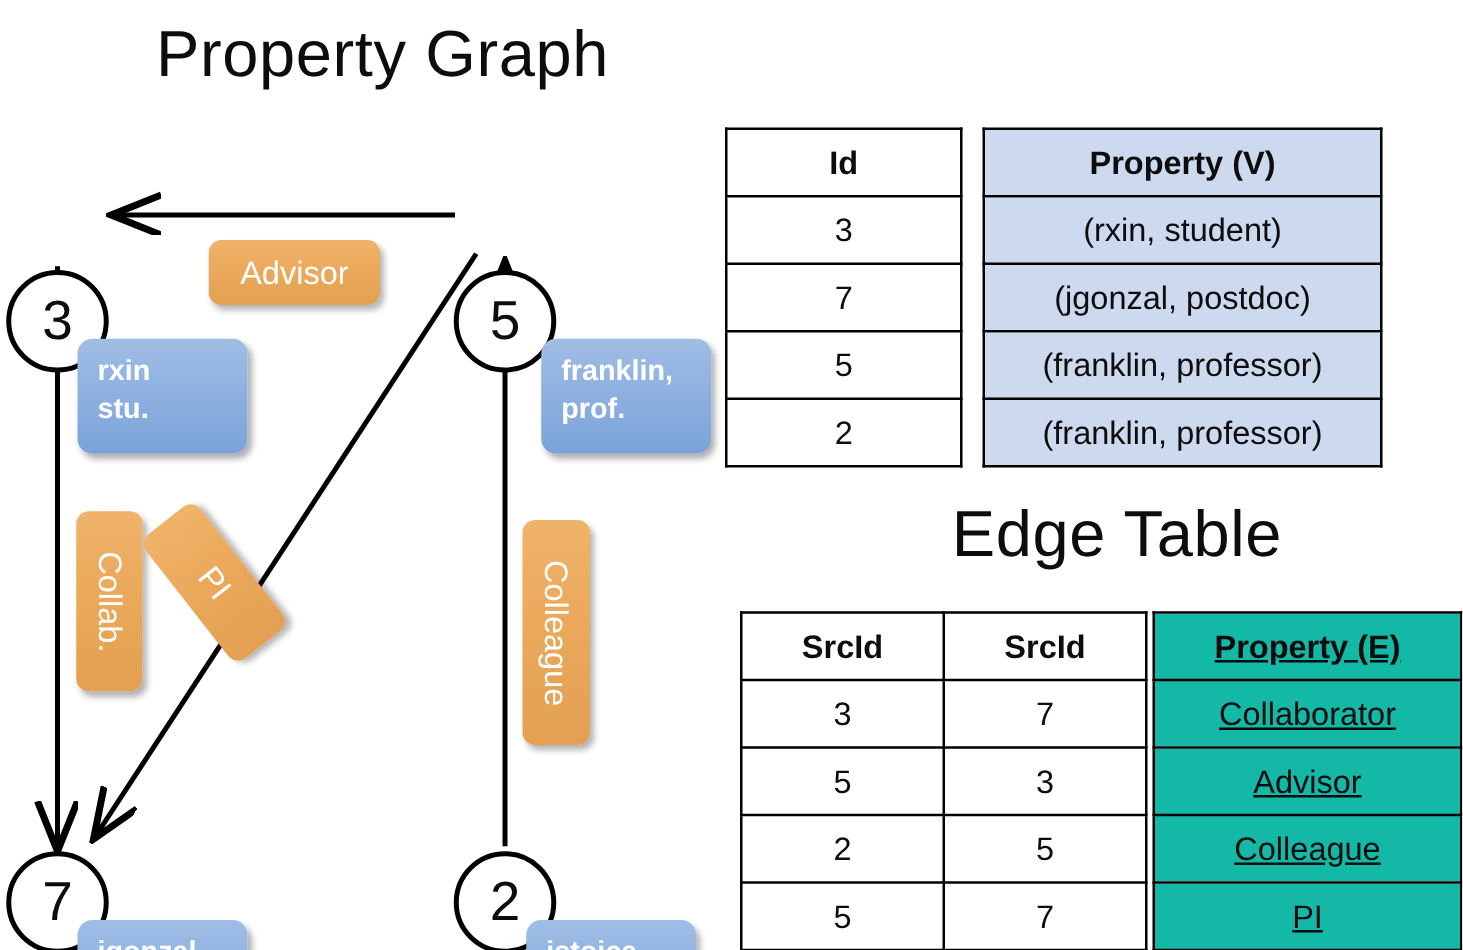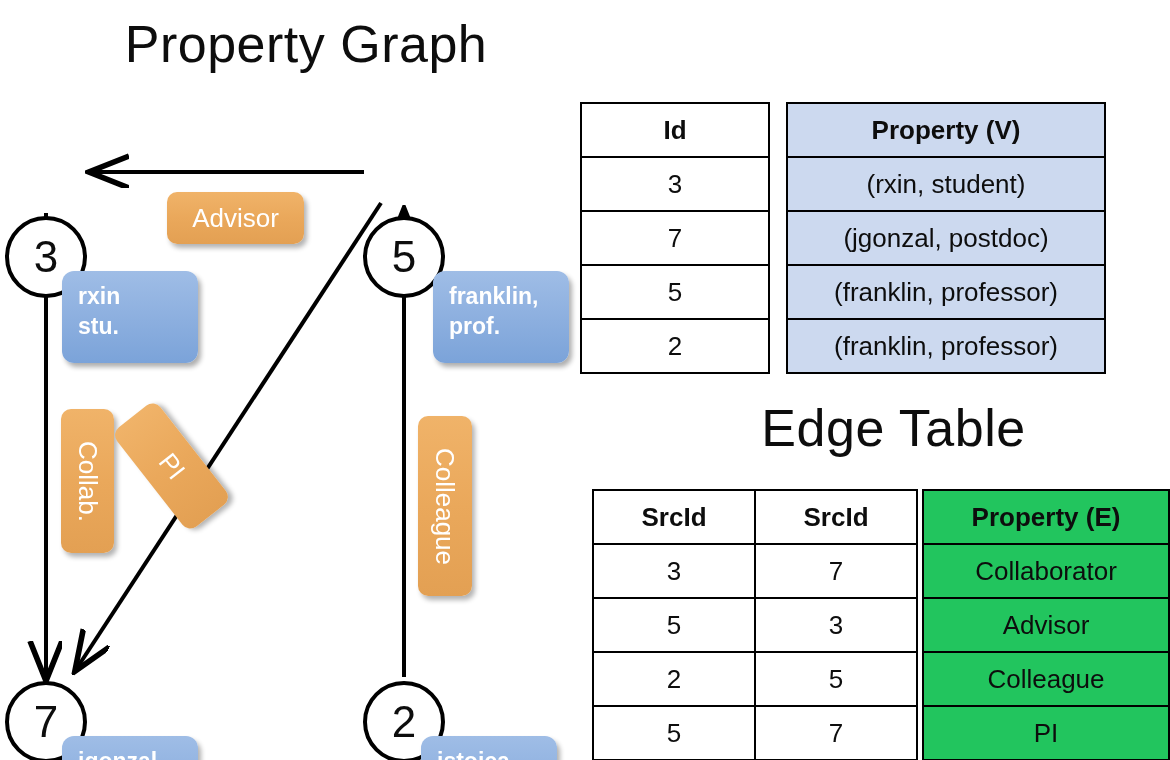--- a/index.html
+++ b/index.html
@@ -143,21 +143,21 @@
   #vertex-prop-table { left: 786px; top: 102px; width: 320px; }
   #vertex-id-table td, #vertex-id-table th,
   #vertex-prop-table td, #vertex-prop-table th { height: 52px; }
   #vertex-prop-table th, #vertex-prop-table td { background: #ccd9ef; }
 
   
   #edge-src-table  { left: 592px; top: 489px; width: 326px; padding-left: 38px; }
   #edge-prop-table { left: 922px; top: 489px; width: 248px; }
   #edge-src-table td, #edge-src-table th,
   #edge-prop-table td, #edge-prop-table th { height: 52px; }
-  #edge-prop-table th, #edge-prop-table td { background: #22c55e; }
+  #edge-prop-table th, #edge-prop-table td { background: #14b8a6; text-decoration: underline; }
 </style>
 </head>
 <body>
 
 <div id="page">
 
   <div class="title" id="title-property-graph">Property Graph</div>
 
 
   <div class="title" id="title-edge-table">Edge Table</div>

